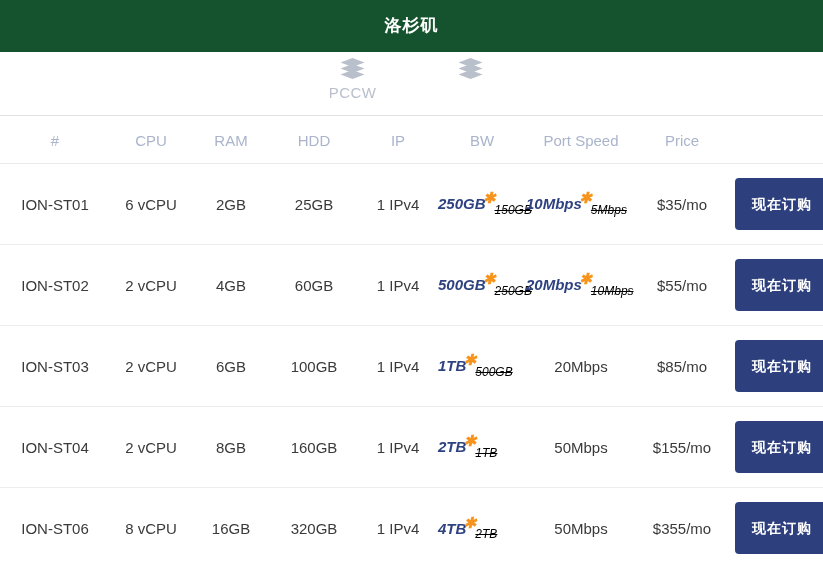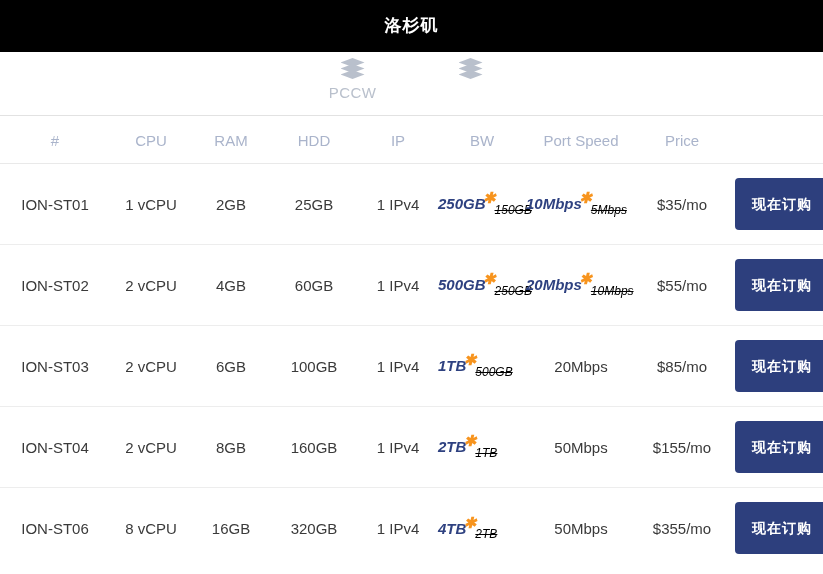--- a/index.html
+++ b/index.html
@@ -7,21 +7,21 @@
     width:823px; height:574px;
     background:#ffffff;
     font-family:"Liberation Sans", sans-serif;
     overflow:hidden;
   }
 
   
   .region-nav{
     position:relative;
     width:823px; height:52px;
-    background:#000000;
+    background:#14532d;
     display:flex; align-items:center; justify-content:center;
     gap:34px;
   }
   .region-tab{
     position:relative;
     font-size:17px;
     font-weight:700;
     color:#ffffff;
     letter-spacing:1px;
     line-height:52px;
@@ -210,21 +210,21 @@
         <th>IP</th>
         <th>BW</th>
         <th>Port Speed</th>
         <th>Price</th>
         <th></th>
       </tr>
   </thead>
   <tbody>
       <tr>
         <td>ION-ST01</td>
-        <td>1 vCPU</td>
+        <td>6 vCPU</td>
         <td>2GB</td>
         <td>25GB</td>
         <td>1 IPv4</td>
         <td>
           <div class="upgrade">
             <div class="new-val"><span>250GB</span><span class="star">✱</span></div>
             <div class="old-val">150GB</div>
           </div>
         </td>
         <td>

